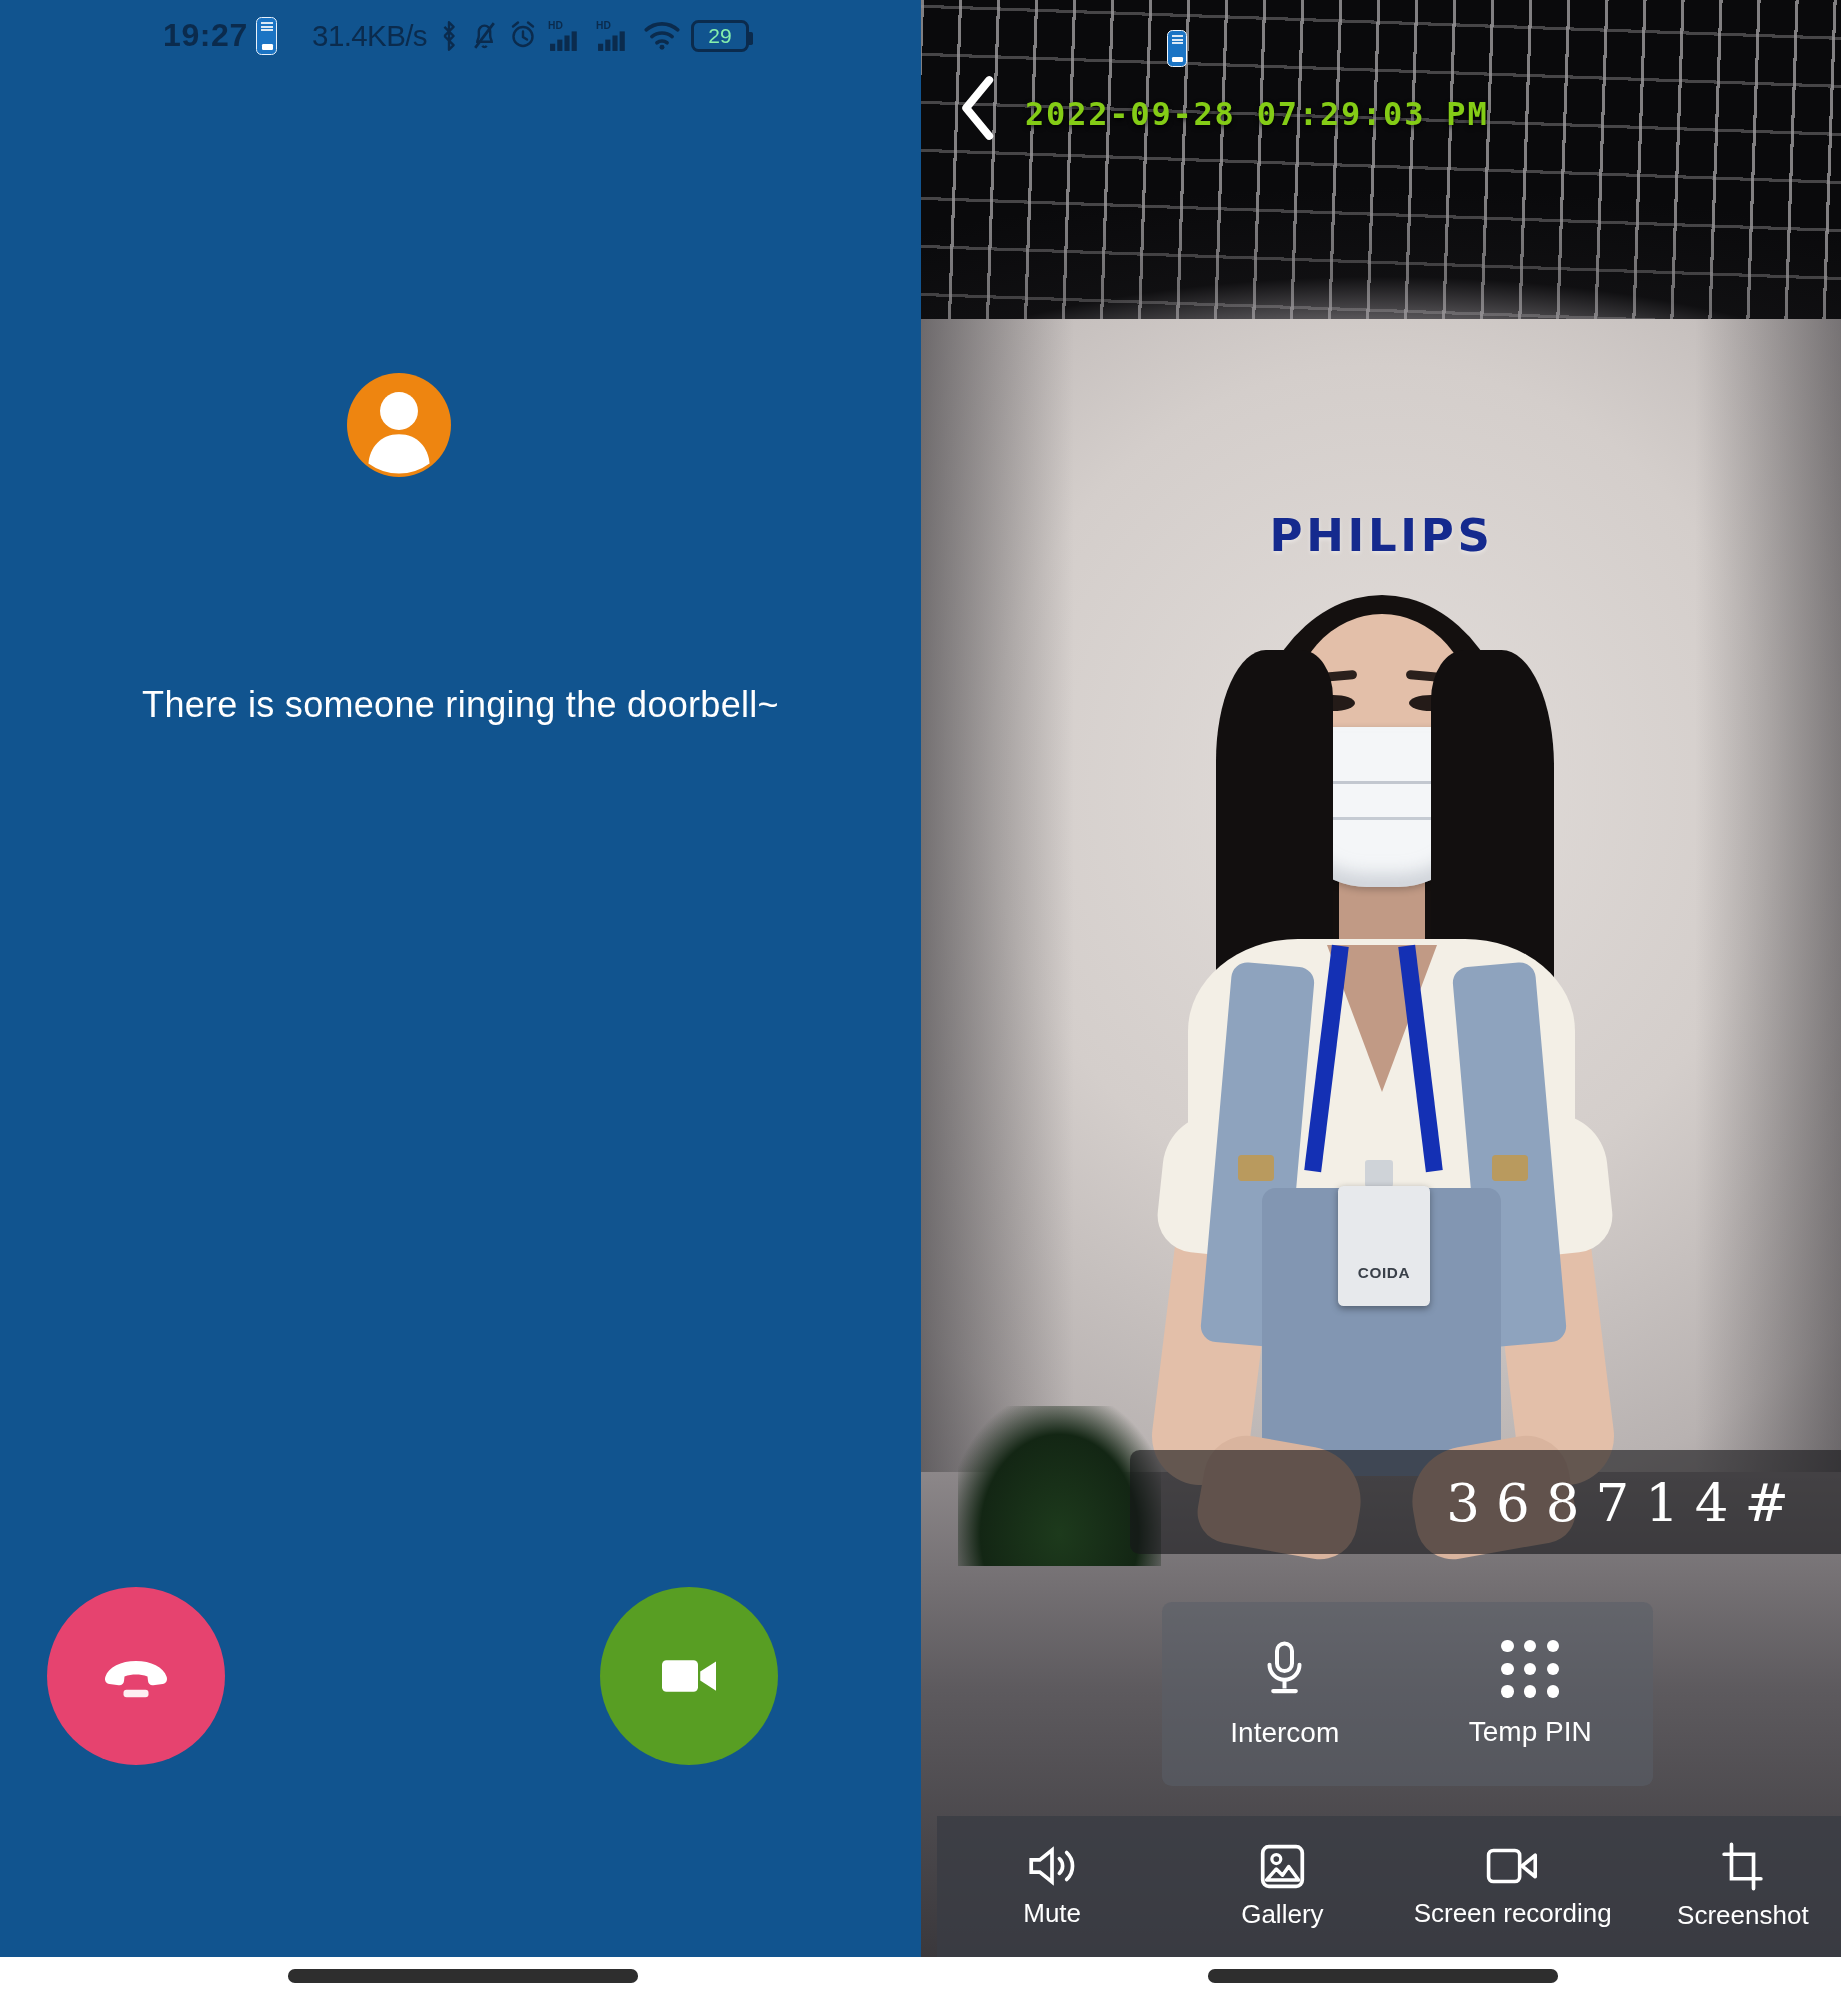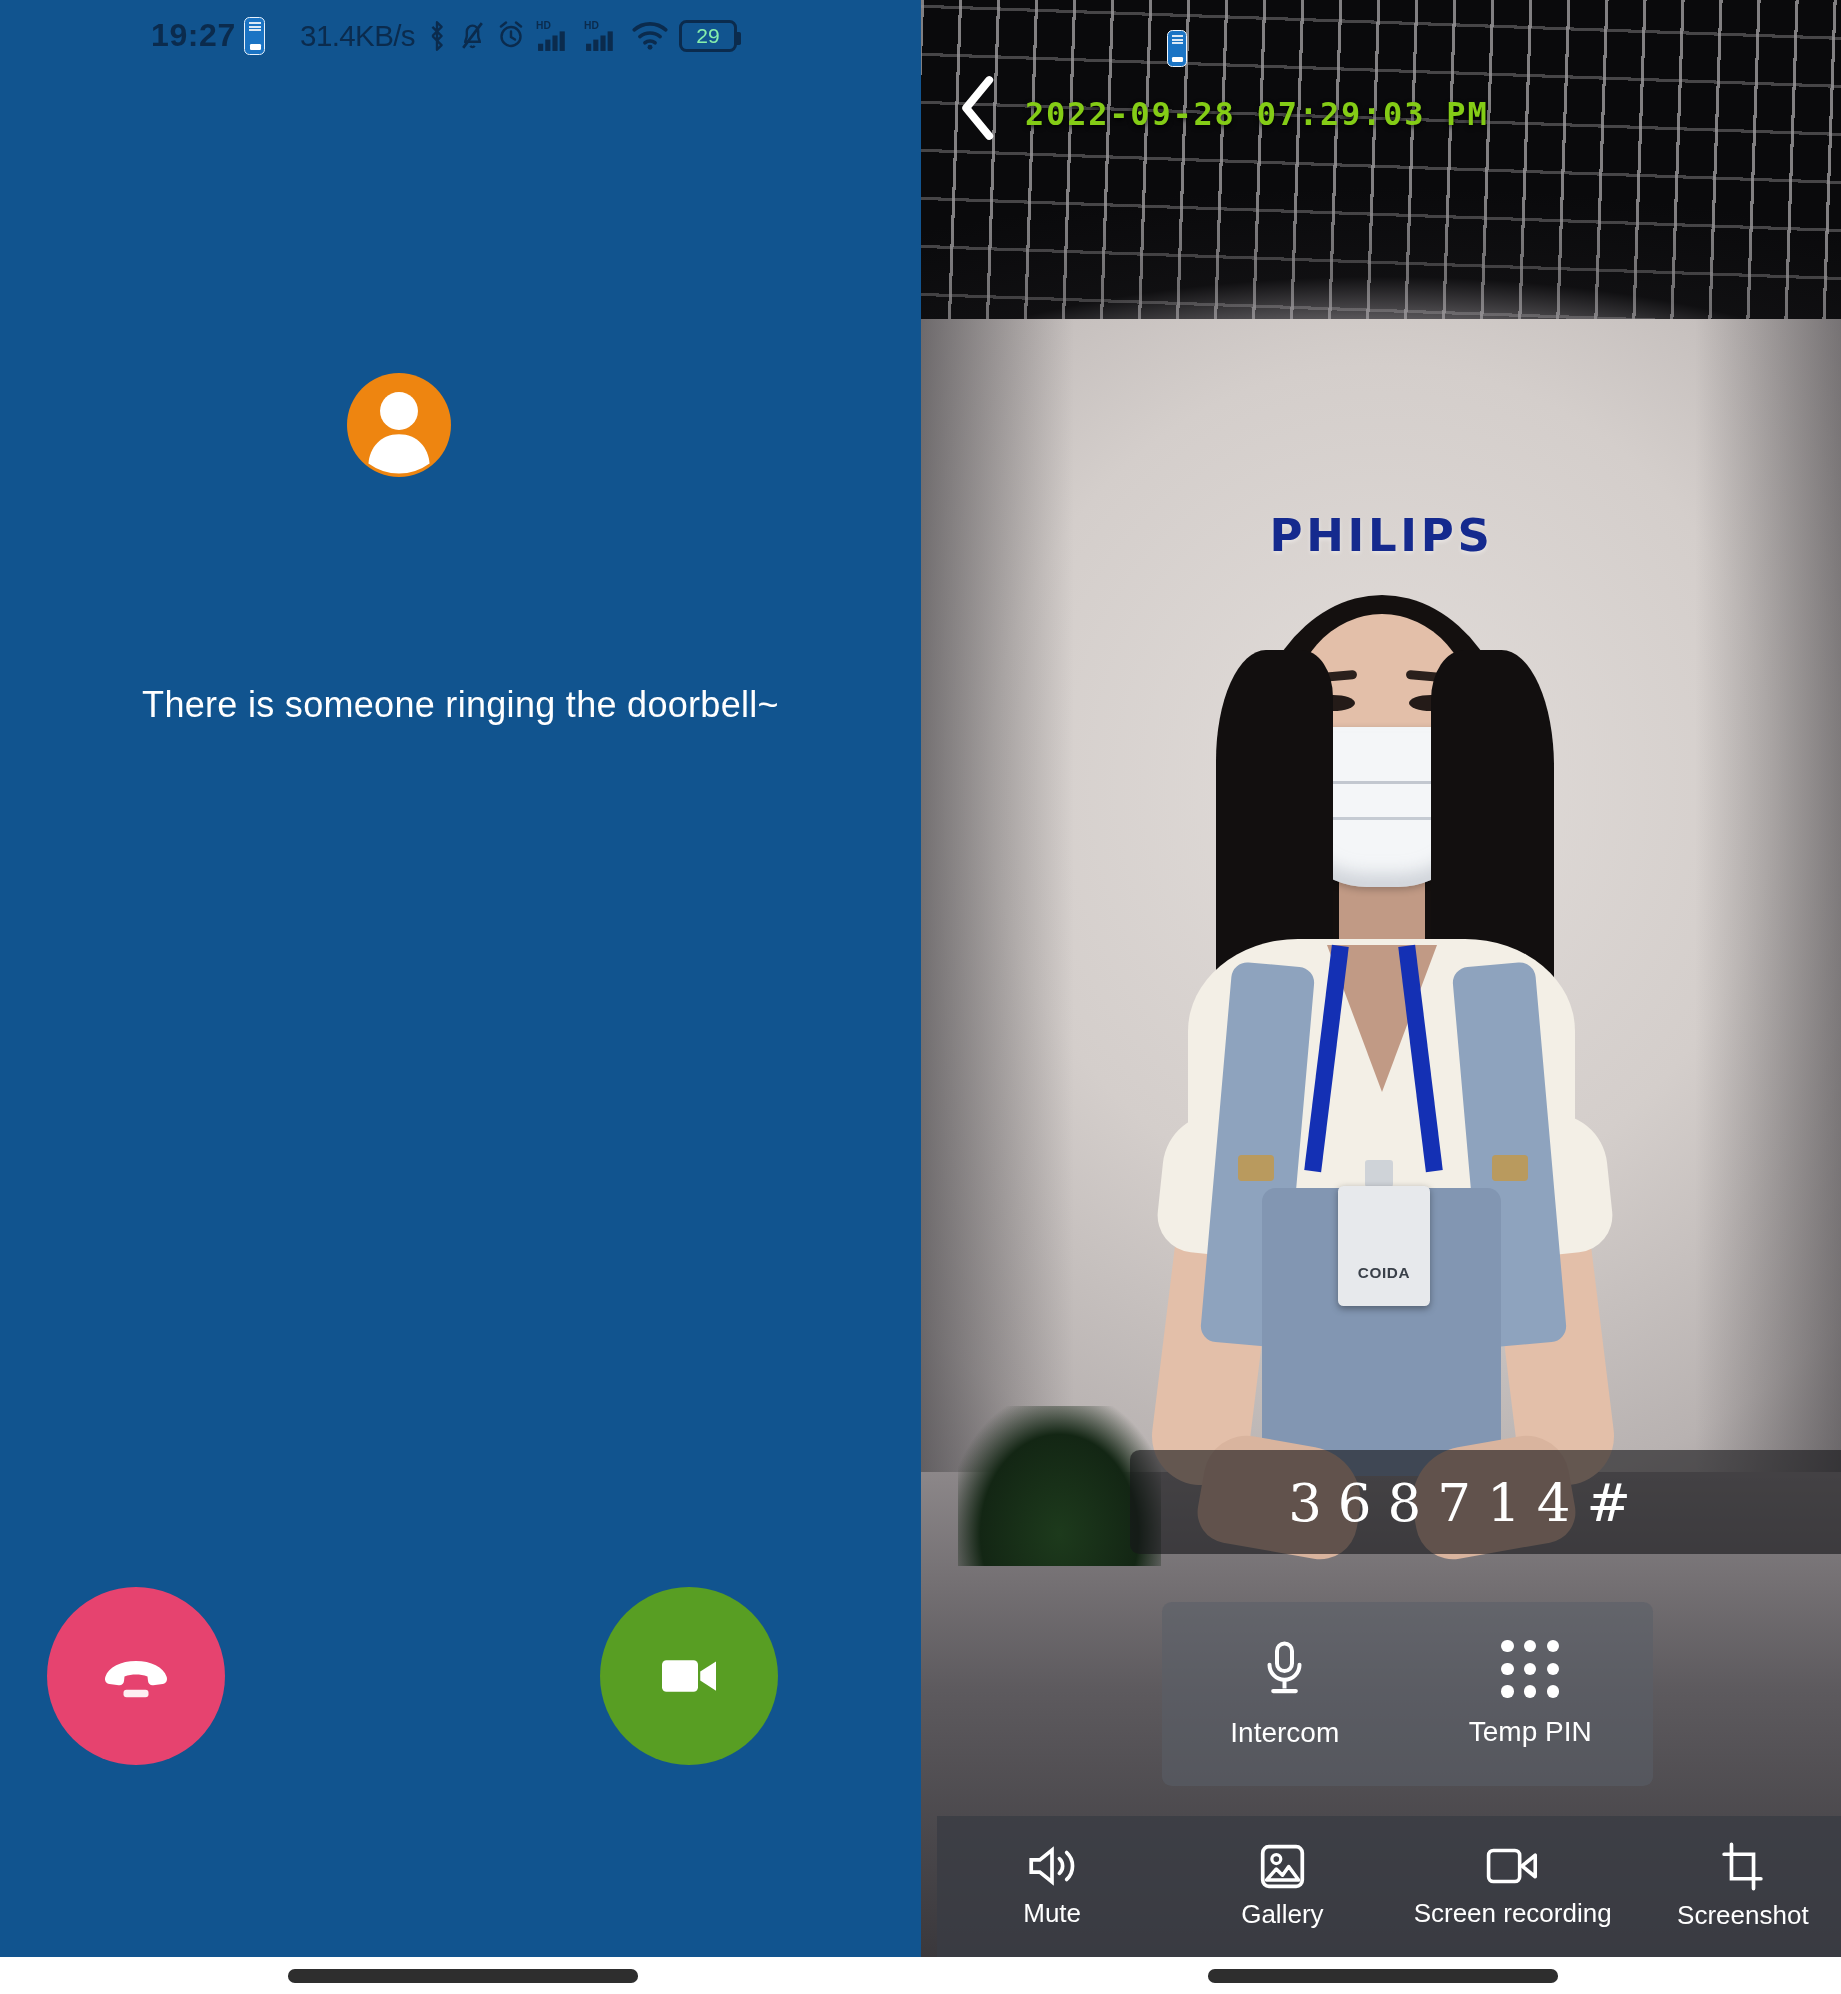--- a/index.html
+++ b/index.html
@@ -7,21 +7,21 @@
     font-family:"Liberation Sans", sans-serif; overflow:hidden; }
 
   #root { position:relative; width:1841px; height:1995px; background:#fff; }
 
   
   .panel { position:absolute; top:0; height:1957px; overflow:hidden; }
   #call-panel  { left:0;     width:921px; background:#11548f; }
   #video-panel { left:921px; width:921px; background:#2a2a2a; }
 
   
-  #status-bar { position:absolute; top:0; left:4px; width:853px; height:71px;
+  #status-bar { position:absolute; top:0; left:16px; width:853px; height:71px;
     display:flex; align-items:center; color:#0c2d50; }
   #status-left { display:flex; align-items:center; gap:8.6px; margin-left:147px; }
   #status-time { font-size:32px; font-weight:600; letter-spacing:0.6px; color:#0b2b4d; }
   #status-right { display:flex; align-items:center; gap:11px; position:absolute; right:120px; }
   #net-speed { font-size:29.5px; font-weight:500; color:#0b2b4d; letter-spacing:-0.6px; }
   .sb-ic { display:inline-block; }
   .sb-ic svg { display:block; }
   #app-badge { width:21px; height:38px; border-radius:5.5px; background:#1b74c4;
     border:1.8px solid #e8f1fa; position:relative; overflow:hidden; }
   #app-badge::before { content:""; position:absolute; left:3.7px; top:4.9px; width:12.3px; height:9.8px;
@@ -135,21 +135,21 @@
     text-shadow:0 1.8px 4.9px rgba(0,0,0,.85); white-space:nowrap; }
   #video-app-badge { position:absolute; left:246px; top:29.5px; width:19.6px; height:37px;
     border-radius:5.5px; background:#1b74c4; border:1.8px solid #f2f6fb; overflow:hidden; }
   #video-app-badge::before { content:""; position:absolute; left:3.7px; top:4.3px; width:11px; height:9.8px;
     background:repeating-linear-gradient(to bottom,#dce9f5 0 1.8px,transparent 1.8px 3.7px); }
   #video-app-badge::after { content:""; position:absolute; left:4.3px; bottom:3.1px; width:10.4px; height:5.5px;
     background:#ffffff; border-radius:1.2px; }
 
   #pin-bar { position:absolute; left:209px; top:1450px; width:712px; height:104px;
     background:rgba(22,22,26,.62); border-radius:9.8px 0 0 9.8px;
-    display:flex; align-items:center; justify-content:center; padding-right:37px; }
+    display:flex; align-items:center; justify-content:flex-end; padding-right:37px; }
   #pin-value { color:#ffffff; font-size:53px; font-weight:400; letter-spacing:16px;
     font-family:"DejaVu Serif", serif; }
 
   #quick-actions { position:absolute; left:241px; top:1602px; width:491px; height:184px;
     display:flex; }
   .qa-btn { flex:1; background:rgba(90,94,104,.55); display:flex; flex-direction:column;
     align-items:center; justify-content:center; gap:18.4px; cursor:pointer; }
   .qa-btn:first-child { border-radius:9.8px 0 0 9.8px; }
   .qa-btn:last-child  { border-radius:0 9.8px 9.8px 0; }
   .qa-label { color:#ffffff; font-size:28px; font-weight:400; }

